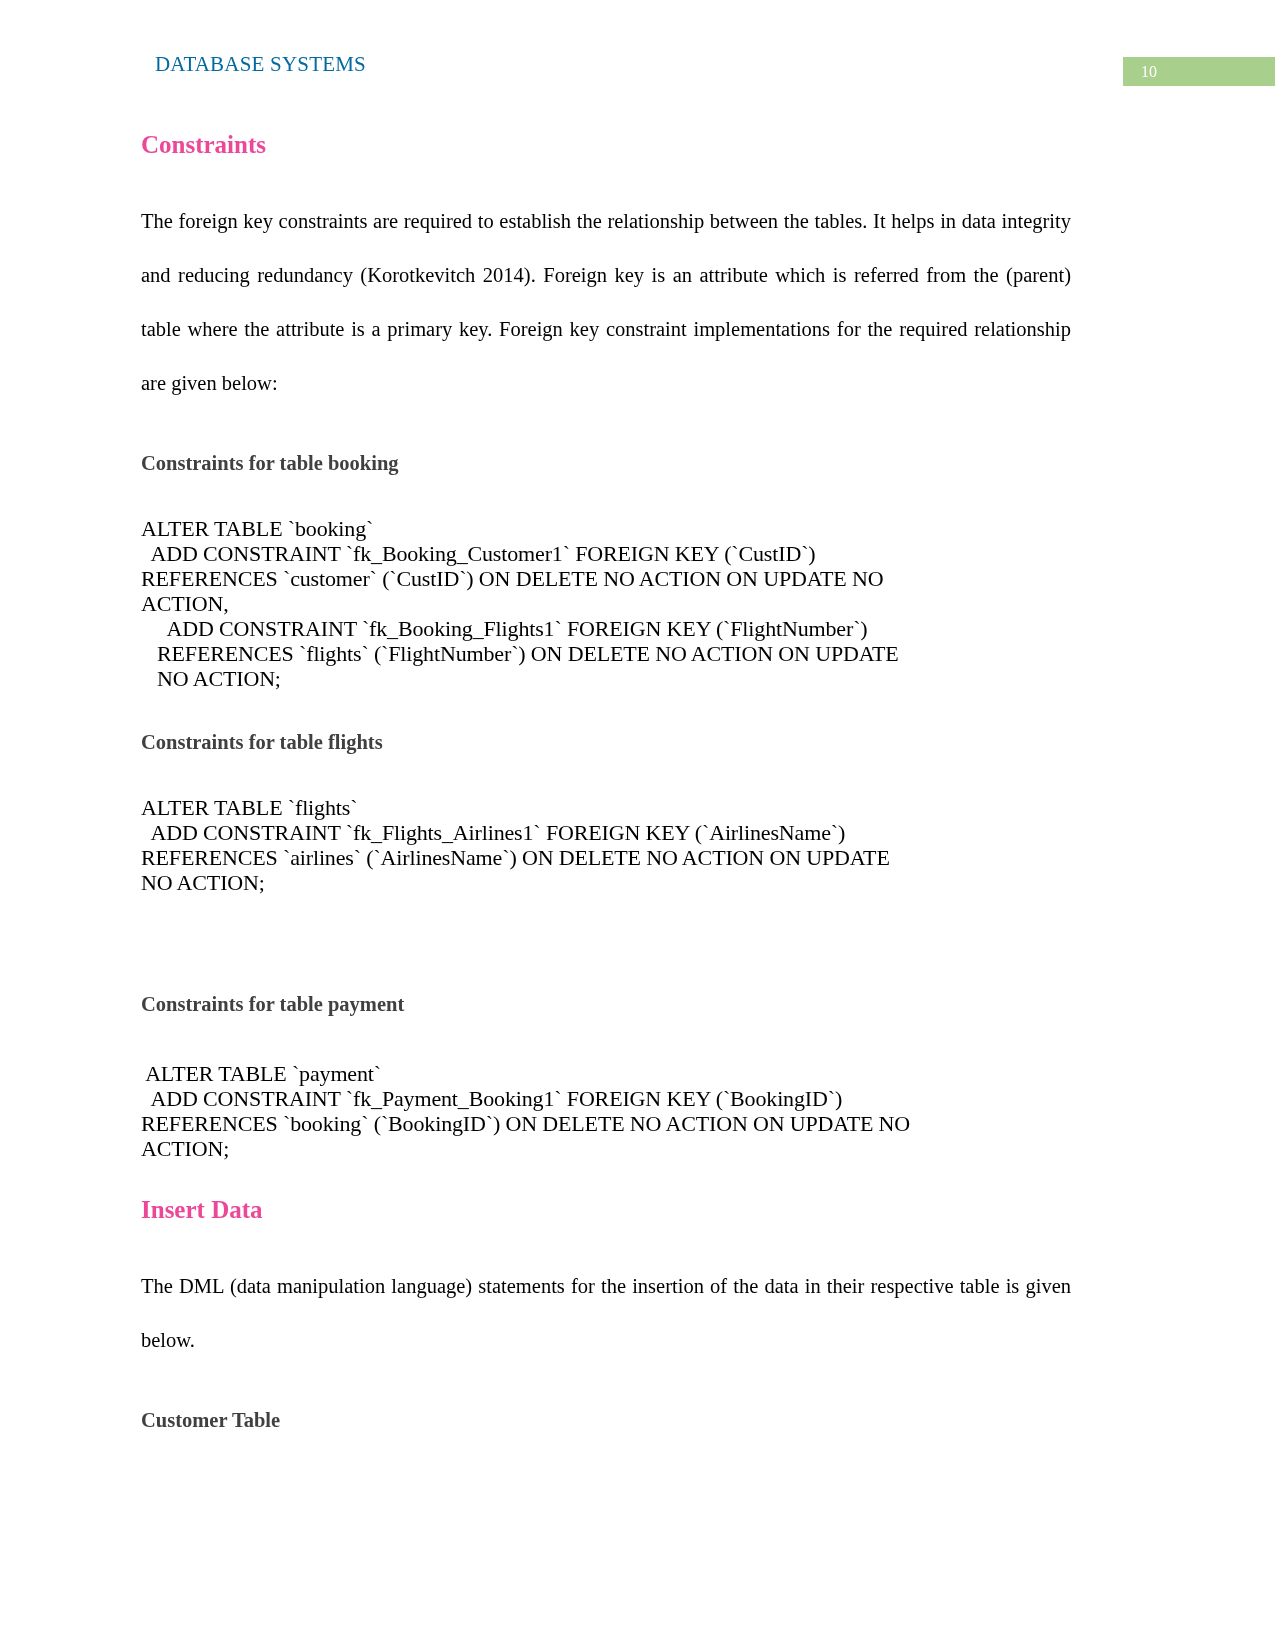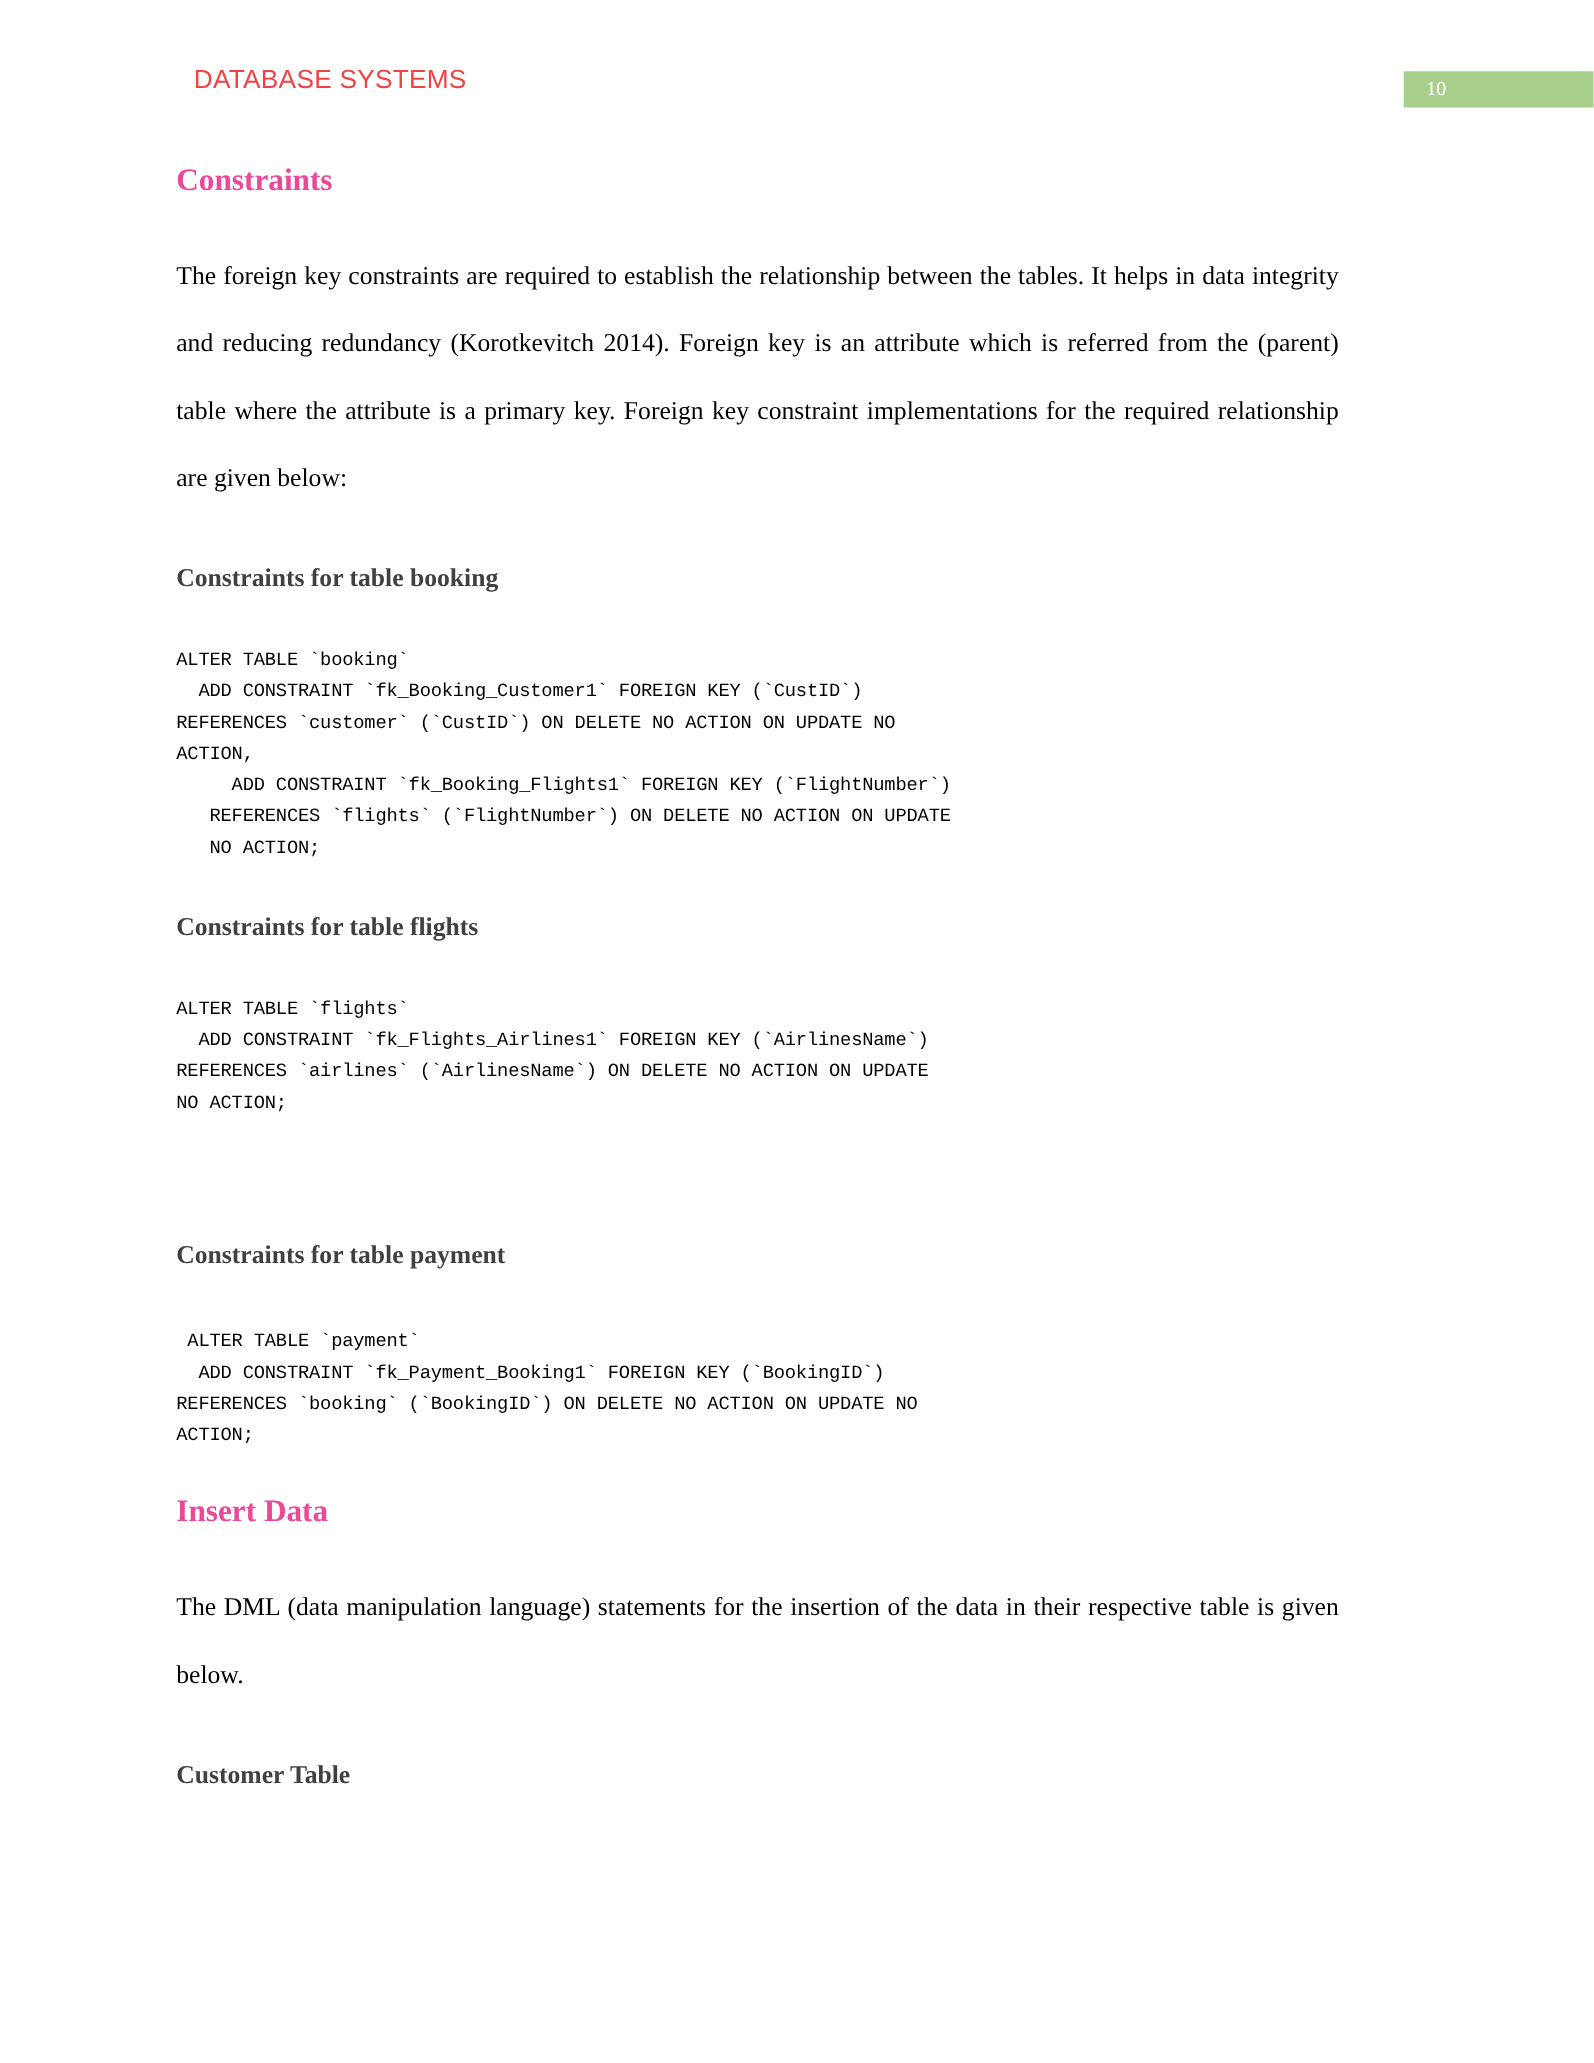--- a/index.html
+++ b/index.html
@@ -18,24 +18,24 @@
   .page-header {
     position: absolute;
     top: 0; left: 0;
     width: 1275px;
     height: 100px;
   }
   .header-title {
     position: absolute;
     left: 155px;
     top: 52px;
-    font-family: Liberation Sans, sans-serif;
+    font-family: Liberation Serif, serif;
     font-size: 21px;
     letter-spacing: 0.2px;
-    color: #ef4444;
+    color: #0369a1;
     white-space: nowrap;
   }
   .page-number-box {
     position: absolute;
     right: 0;
     top: 57px;
     width: 152px;
     height: 29px;
     background: #a9cf8d;
   }
@@ -78,22 +78,22 @@
   h2.doc-h2 {
     font-family: "Liberation Serif", "DejaVu Serif", serif;
     font-size: 20.5px;
     font-weight: bold;
     margin: 0;
     line-height: 26px;
     color: #404040;
   }
 
   pre.code-block {
-    font-family: Liberation Mono, monospace;
-    font-size: 15px;
+    font-family: Liberation Serif, serif;
+    font-size: 22px;
     line-height: 25px;
     margin: 0;
     padding: 0;
     color: #000;
     white-space: pre;
     letter-spacing: -0.15px;
   }
   .sp-34 { height: 34px; }
   .sp-38 { height: 38px; }
   .sp-40 { height: 40px; }

